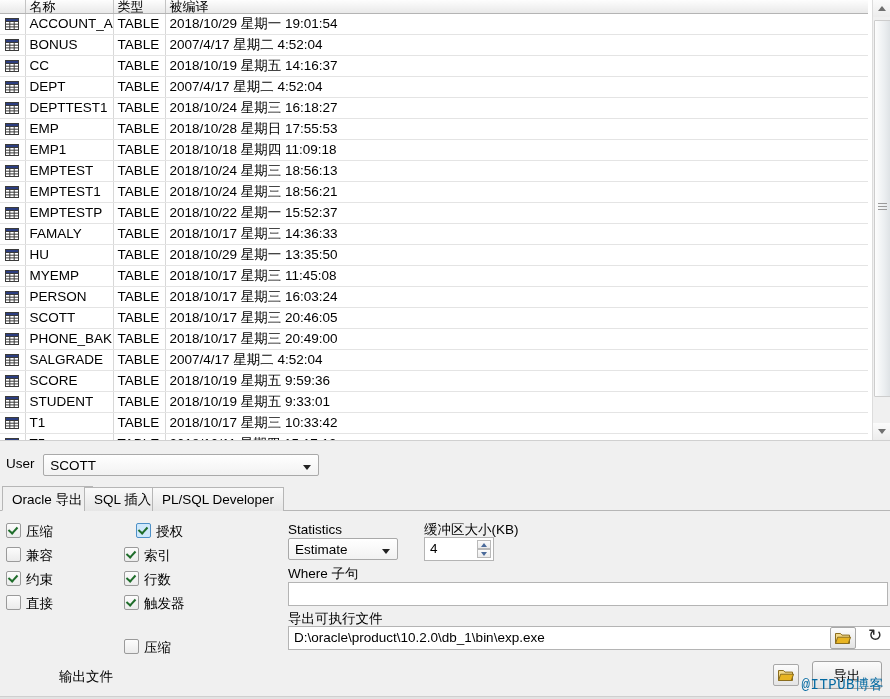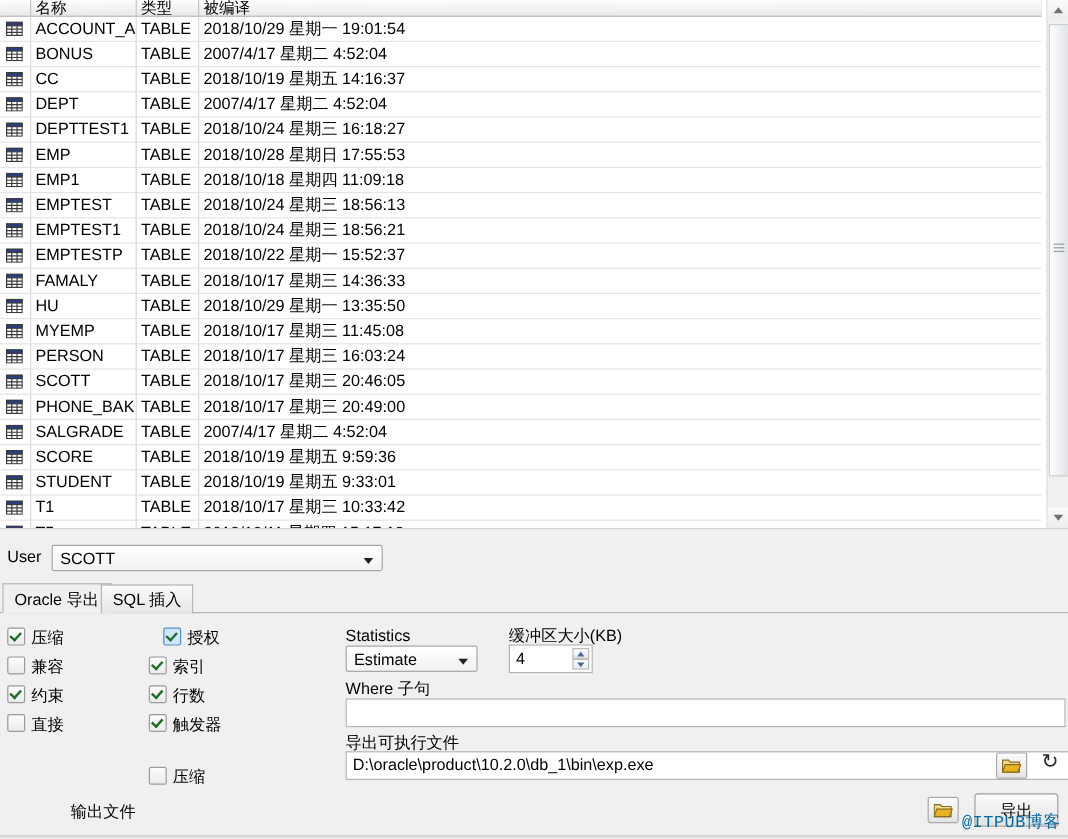--- a/index.html
+++ b/index.html
@@ -485,20 +485,21 @@
     <span class="combo" id="user-combo">
       <span>SCOTT</span>
       <span class="arr"></span>
     </span>
   </div>
 
   <div id="tabs">
     <div class="tabline"></div>
     <div class="tab active" style="left:2px;">Oracle 导出</div>
     <div class="tab" style="left:84px;text-align:right;">SQL 插入</div>
+    <div class="tab" style="left:152px;">PL/SQL Developer</div>
   </div>
 
   <div class="cb checked" style="left:6px;top:82px;">
     <span class="box"></span><span>压缩</span>
   </div>
   <div class="cb" style="left:6px;top:106px;">
     <span class="box"></span><span>兼容</span>
   </div>
   <div class="cb checked" style="left:6px;top:130px;">
     <span class="box"></span><span>约束</span>

